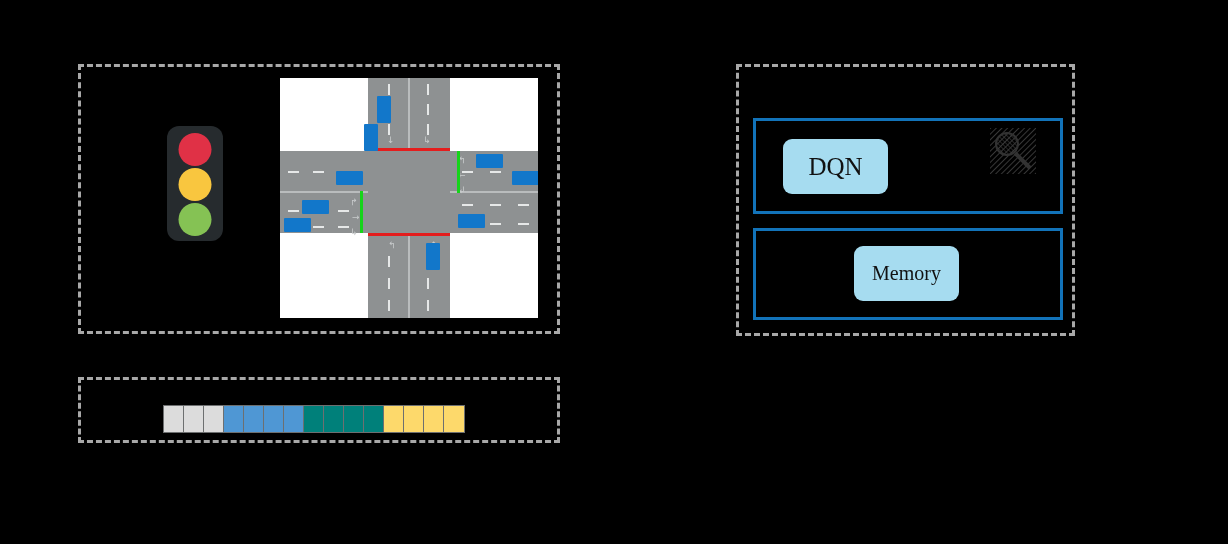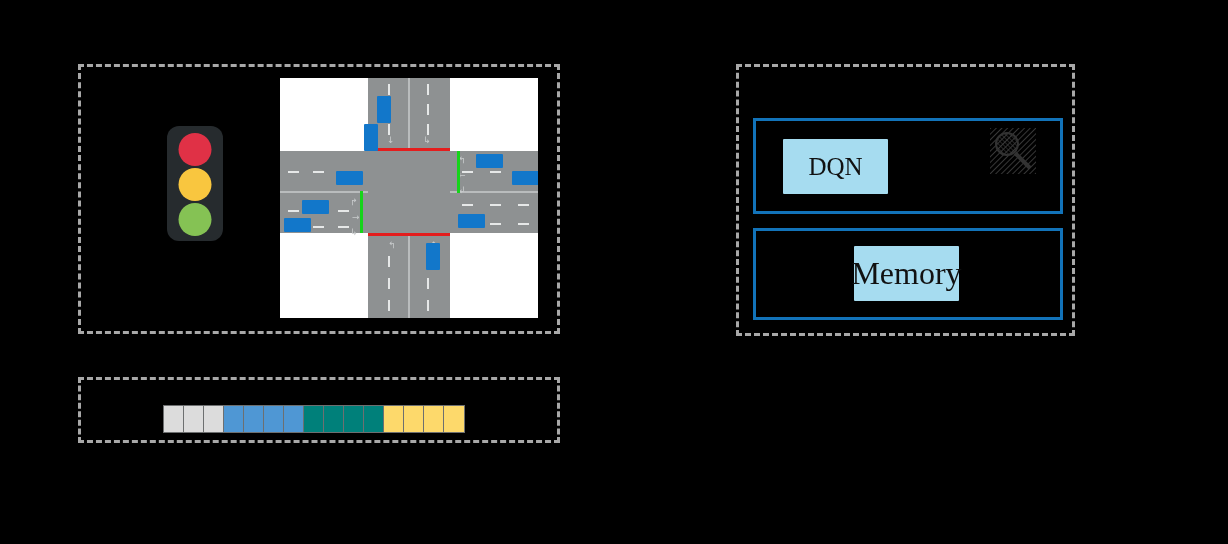--- a/index.html
+++ b/index.html
@@ -138,29 +138,29 @@
     border: 3px solid #1273b9;
     box-sizing: border-box;
     background: transparent;
   }
   #dqn-box    { left: 753px; top: 118px; width: 310px; height: 96px; }
   #memory-box { left: 753px; top: 228px; width: 310px; height: 92px; }
 
   .pill {
     position: absolute;
     background: #a6dcf0;
-    border-radius: 1px;
+    border-radius: 9px;
     display: flex;
     align-items: center;
     justify-content: center;
     color: #111111;
     font-family: "Liberation Serif", serif;
   }
   #dqn-pill    { left: 783px; top: 139px; width: 105px; height: 55px; font-size: 25px; }
-  #memory-pill { left: 854px; top: 246px; width: 105px; height: 55px; font-size: 32px; }
+  #memory-pill { left: 854px; top: 246px; width: 105px; height: 55px; font-size: 20px; }
 
   
   .hatch-icon {
     position: absolute;
     left: 990px;
     top: 128px;
     width: 46px;
     height: 46px;
     opacity: 0.45;
   }

